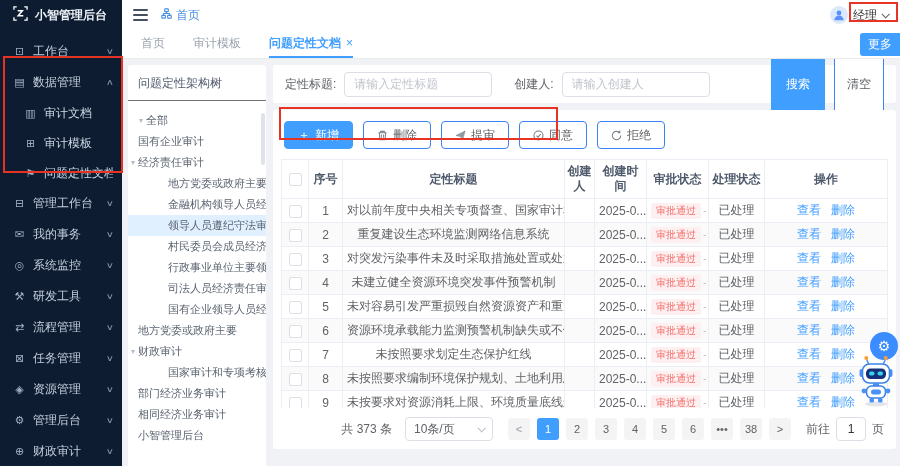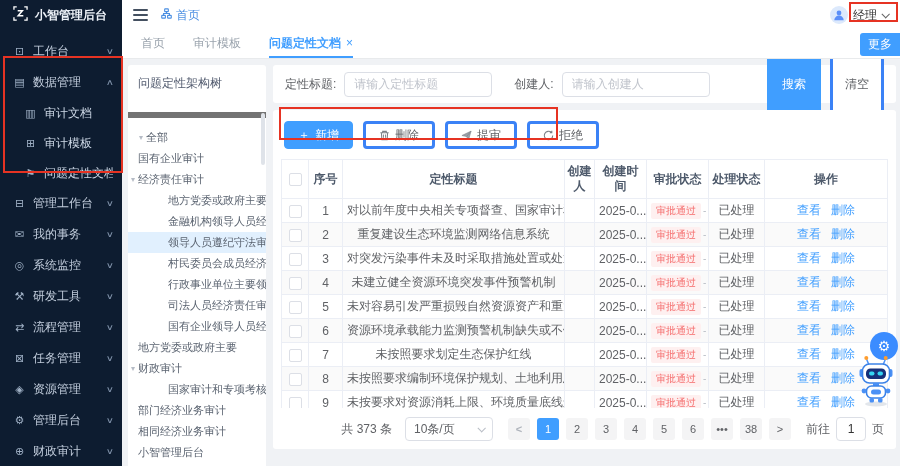--- a/index.html
+++ b/index.html
@@ -32,39 +32,39 @@
   .tabbar { height:29px; background:#fff; border-bottom:1px solid #e8eaec; display:flex; gap:28px; padding-left:19px; position:relative; flex-shrink:0; }
   .tab { font-size:12px; color:#9aa3ad; display:flex; align-items:center; gap:5px; cursor:pointer; border-bottom:2px solid transparent; }
   .tab.active { color:#409eff; border-bottom-color:#409eff; font-weight:bold; }
   .tab .close { font-size:12px; font-weight:normal; }
   .more-btn { position:absolute; right:0; top:3px; width:40px; height:23px; background:#409eff; color:#fff; border:none; border-radius:3px 0 0 3px; font-size:12px; cursor:pointer; font-family:inherit;margin-left:44px; }
 
   .content { flex:1; display:flex; gap:7px; padding:6px 4px 0 6px; min-height:0; }
 
   
   .tree-card { width:138px; flex-shrink:0; background:#fff; border-radius:3px 3px 0 0; position:relative; overflow:hidden; }
-  .tree-head { padding:10px 10px 20px; font-size:12px; color:#515a6e; border-bottom:6px solid #737373; }
+  .tree-head { padding:10px 10px 8px; font-size:12px; color:#515a6e; border-bottom:1px solid #737373; }
   .tree-body { padding-top:9px; font-size:11px; color:#5a6370; }
   .tnode { height:21px; display:flex; align-items:center; white-space:nowrap; overflow:hidden; cursor:pointer; }
   .tnode .arr { width:10px; flex-shrink:0; font-size:8px; color:#b6bcc6; text-align:center; }
   .tnode.d0 { padding-left:8px; } .tnode.d1 { } .tnode.d2 { padding-left:30px; }
   .tnode.selected { background:#e1f0fe; }
   .tree-scroll { position:absolute; right:1px; top:48px; width:4px; height:52px; background:#dfe3e9; border-radius:2px; }
 
   
   .right-col { flex:1; display:flex; flex-direction:column; gap:7px; min-width:0; }
   .search-card { background:#fff; border-radius:3px; height:38px; display:flex; align-items:center; gap:8px; padding:0 12px; flex-shrink:0; }
   .f-label { font-size:12px; color:#606266; white-space:nowrap; }
   .f-input { width:148px; height:25px; border:1px solid #dcdfe6; border-radius:4px; padding:0 9px; font-size:12px; color:#333; font-family:inherit; }
   .f-input::placeholder { color:#c0c4cc; }
   .f-input + .f-label { margin-left:14px; }
   .search-actions { margin-left:auto; display:flex; gap:9px; }
   .btn { font-family:inherit; font-size:12px; border-radius:4px; cursor:pointer; }
   .btn-primary { background:#409eff; color:#fff; border:1px solid #409eff; padding:21px 14px; }
-  .btn-plain { background:#fff; color:#606266; border:3px solid #3b82f6; padding:5px 12px; }
+  .btn-plain { background:#fff; color:#606266; border:1px solid #3b82f6; padding:5px 12px; }
 
   .table-card { background:#fff; border-radius:3px; flex:1; margin-bottom:17px; padding:8px 8px 6px; display:flex; flex-direction:column; min-height:0; }
   .toolbar { display:flex; gap:10px; padding:3px 0 0 3px; flex-shrink:0; }
   .tbtn { display:flex; align-items:center; gap:5px; height:28px; padding:0 13px; }
   .tbtn svg { display:block; }
 
   .table-wrap { margin-top:10px; flex:1; min-height:0; overflow:hidden; }
   table { width:100%; border-collapse:collapse; table-layout:fixed; font-size:12px; color:#606266; }
   th,td { border:1px solid #ebeef5; text-align:center; overflow:hidden; }
   th { color:#4e5a6b; font-weight:bold; padding:4px 2px; line-height:15px; background:#fff; }
@@ -331,20 +331,29 @@
             <button class="btn btn-plain tbtn">
               <span>
                   <svg width="11" height="11" viewBox="0 0 12 12" fill="#7a8087">
                     <path d="M1 6 L11 1.2 L8.2 10.8 L6 7.2 L1 6 Z M6 7.2 L11 1.2" stroke="#7a8087" stroke-width="0.6" fill="#9aa0a8"></path>
                   </svg>
                 </span>
               <span>提审</span>
             </button>
             <button class="btn btn-plain tbtn">
               <span>
+                  <svg width="11" height="11" viewBox="0 0 12 12" fill="none" stroke="#7a8087" stroke-width="1.1">
+                    <circle cx="6" cy="6" r="5"></circle>
+                    <path d="M3.8 6.2 L5.4 7.8 L8.4 4.5"></path>
+                  </svg>
+                </span>
+              <span>同意</span>
+            </button>
+            <button class="btn btn-plain tbtn">
+              <span>
                   <svg width="11" height="11" viewBox="0 0 12 12" fill="none" stroke="#7a8087" stroke-width="1.2">
                     <path d="M10.6 6 a4.6 4.6 0 1 1 -1.4 -3.3 M9.6 0.8 v2.2 h-2.2"></path>
                   </svg>
                 </span>
               <span>拒绝</span>
             </button>
           </div>
 
           <div class="table-wrap">
             <table>

